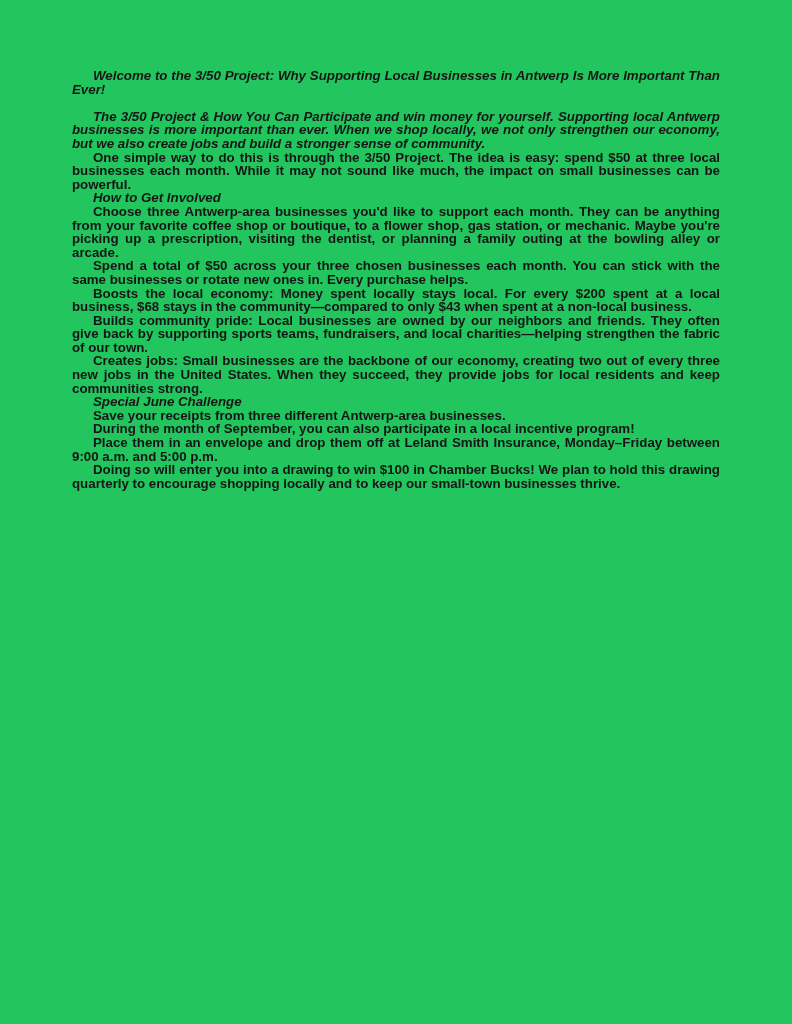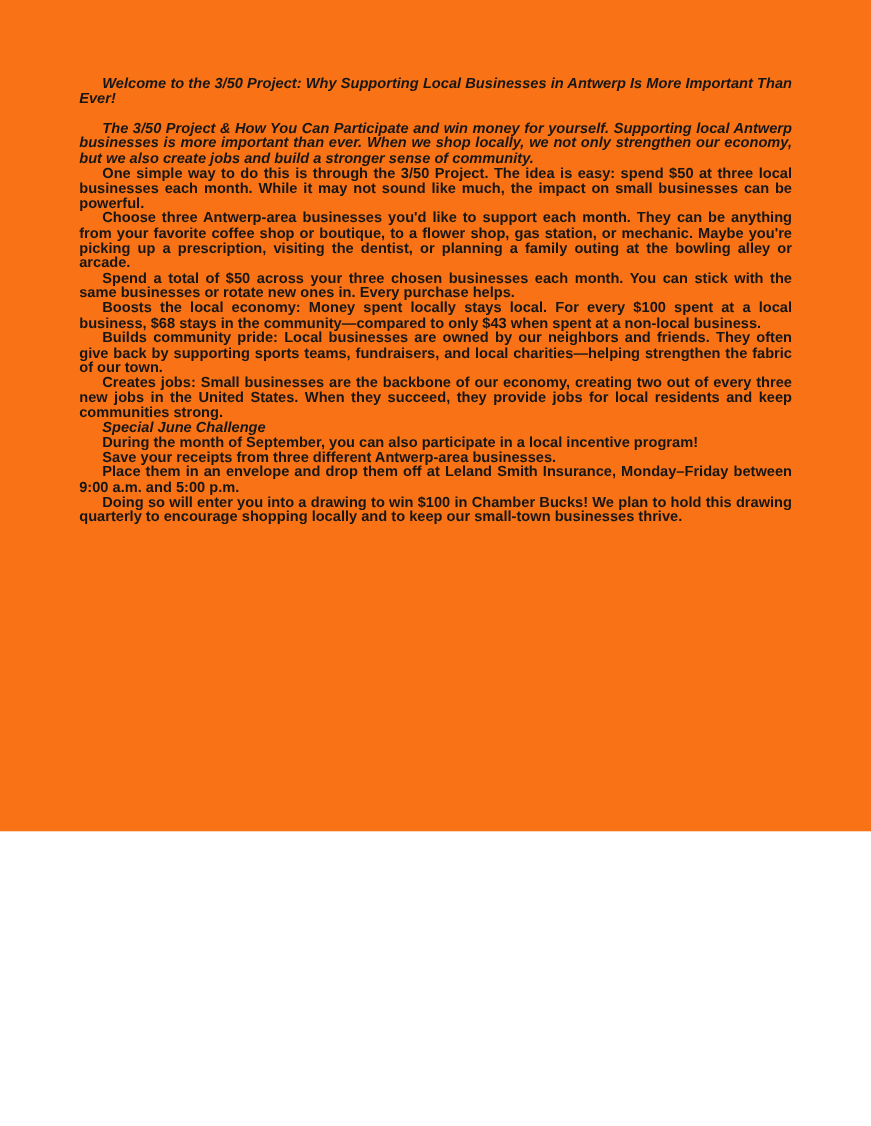--- a/index.html
+++ b/index.html
@@ -3,22 +3,22 @@
 <meta charset="utf-8">
 <style>
   html, body {
     margin: 0;
     padding: 0;
     background: #ffffff;
   }
   .page {
     position: relative;
     width: 792px;
-    height: 756px;
-    background: #f97316;
+    height: 1024px;
+    background: #22c55e;
     overflow: hidden;
   }
   .content {
     position: absolute;
     left: 72px;
     top: 69px;
     width: 648px;
     font-family: "Liberation Sans", sans-serif;
     font-size: 13.3px;
     line-height: 13.6px;
@@ -40,24 +40,25 @@
   }
 </style>
 </head>
 <body>
 
 <div class="page">
   <div class="content">
     <p class="title">Welcome to the 3/50 Project: Why Supporting Local Businesses in Antwerp Is More Important Than Ever!</p>
     <p class="lead">The 3/50 Project &amp; How You Can Participate and win money for yourself. Supporting local Antwerp businesses is more important than ever. When we shop locally, we not only strengthen our economy, but we also create jobs and build a stronger sense of community.</p>
     <p class="body">One simple way to do this is through the 3/50 Project. The idea is easy: spend $50 at three local businesses each month. While it may not sound like much, the impact on small businesses can be powerful.</p>
+    <p class="heading">How to Get Involved</p>
     <p class="body">Choose three Antwerp-area businesses you'd like to support each month. They can be anything from your favorite coffee shop or boutique, to a flower shop, gas station, or mechanic. Maybe you're picking up a prescription, visiting the dentist, or planning a family outing at the bowling alley or arcade.</p>
     <p class="body">Spend a total of $50 across your three chosen businesses each month. You can stick with the same businesses or rotate new ones in. Every purchase helps.</p>
-    <p class="body">Boosts the local economy: Money spent locally stays local. For every $100 spent at a local business, $68 stays in the community—compared to only $43 when spent at a non-local business.</p>
+    <p class="body">Boosts the local economy: Money spent locally stays local. For every $200 spent at a local business, $68 stays in the community—compared to only $43 when spent at a non-local business.</p>
     <p class="body">Builds community pride: Local businesses are owned by our neighbors and friends. They often give back by supporting sports teams, fundraisers, and local charities—helping strengthen the fabric of our town.</p>
     <p class="body">Creates jobs: Small businesses are the backbone of our economy, creating two out of every three new jobs in the United States. When they succeed, they provide jobs for local residents and keep communities strong.</p>
     <p class="heading">Special June Challenge</p>
+    <p class="body">Save your receipts from three different Antwerp-area businesses.</p>
     <p class="body">During the month of September, you can also participate in a local incentive program!</p>
-    <p class="body">Save your receipts from three different Antwerp-area businesses.</p>
     <p class="body">Place them in an envelope and drop them off at Leland Smith Insurance, Monday–Friday between 9:00 a.m. and 5:00 p.m.</p>
     <p class="body">Doing so will enter you into a drawing to win $100 in Chamber Bucks! We plan to hold this drawing quarterly to encourage shopping locally and to keep our small-town businesses thrive.</p>
   </div>
 </div>
 
 </body></html>

